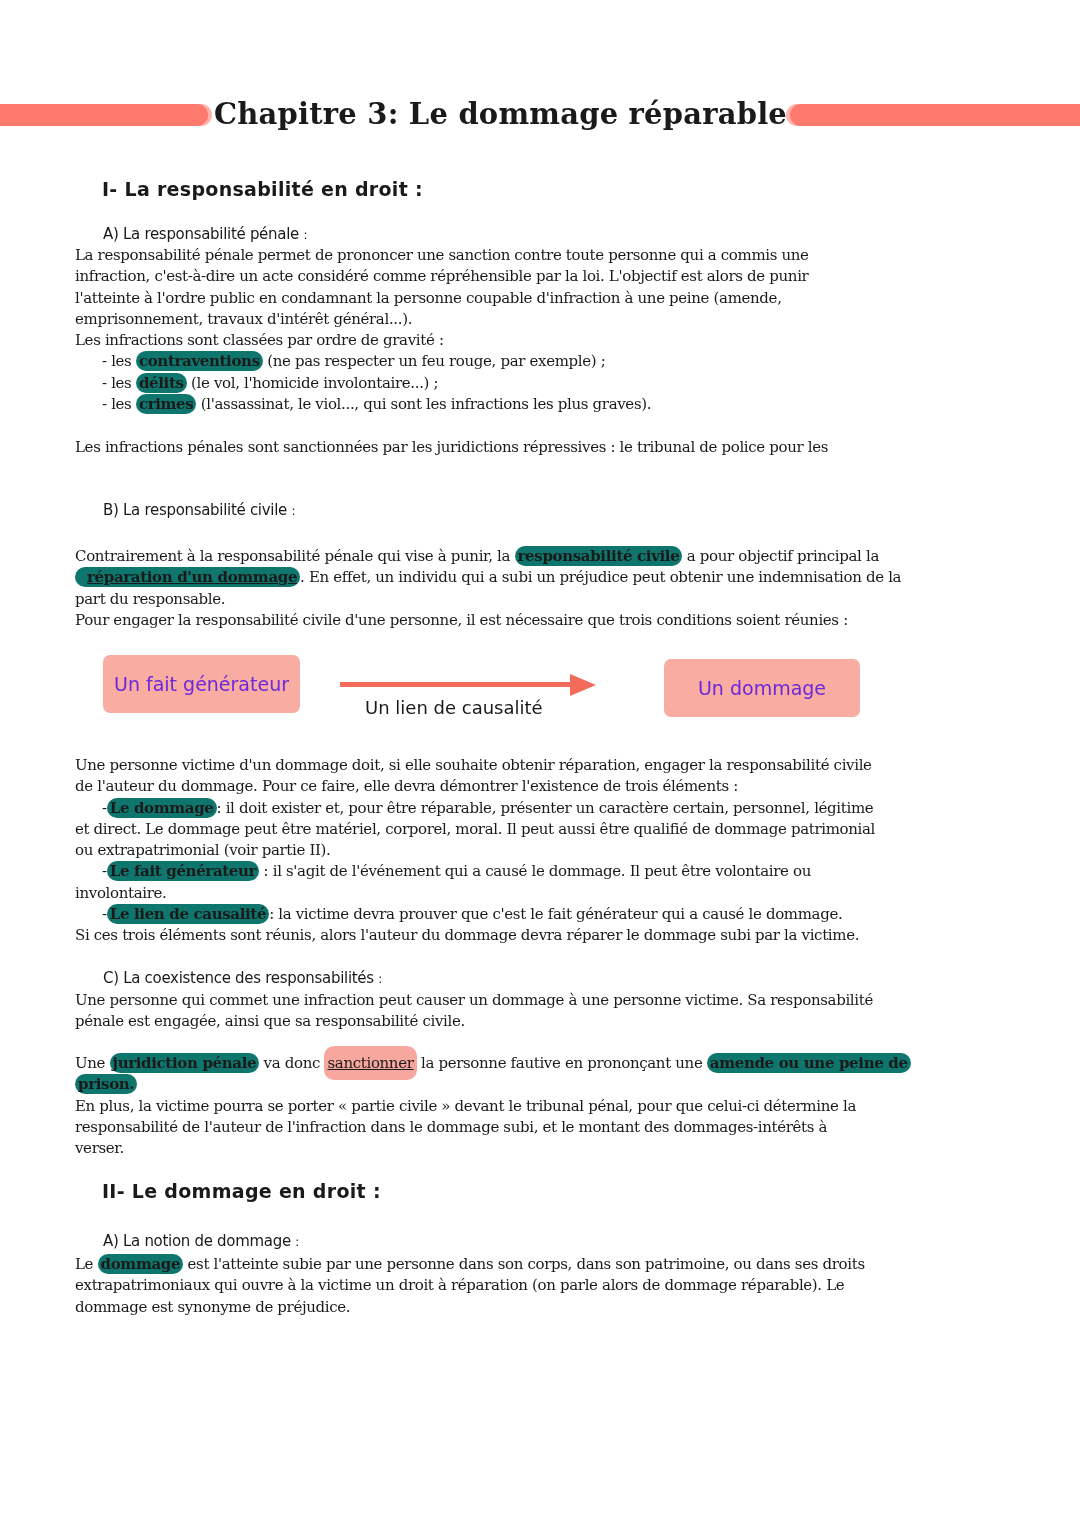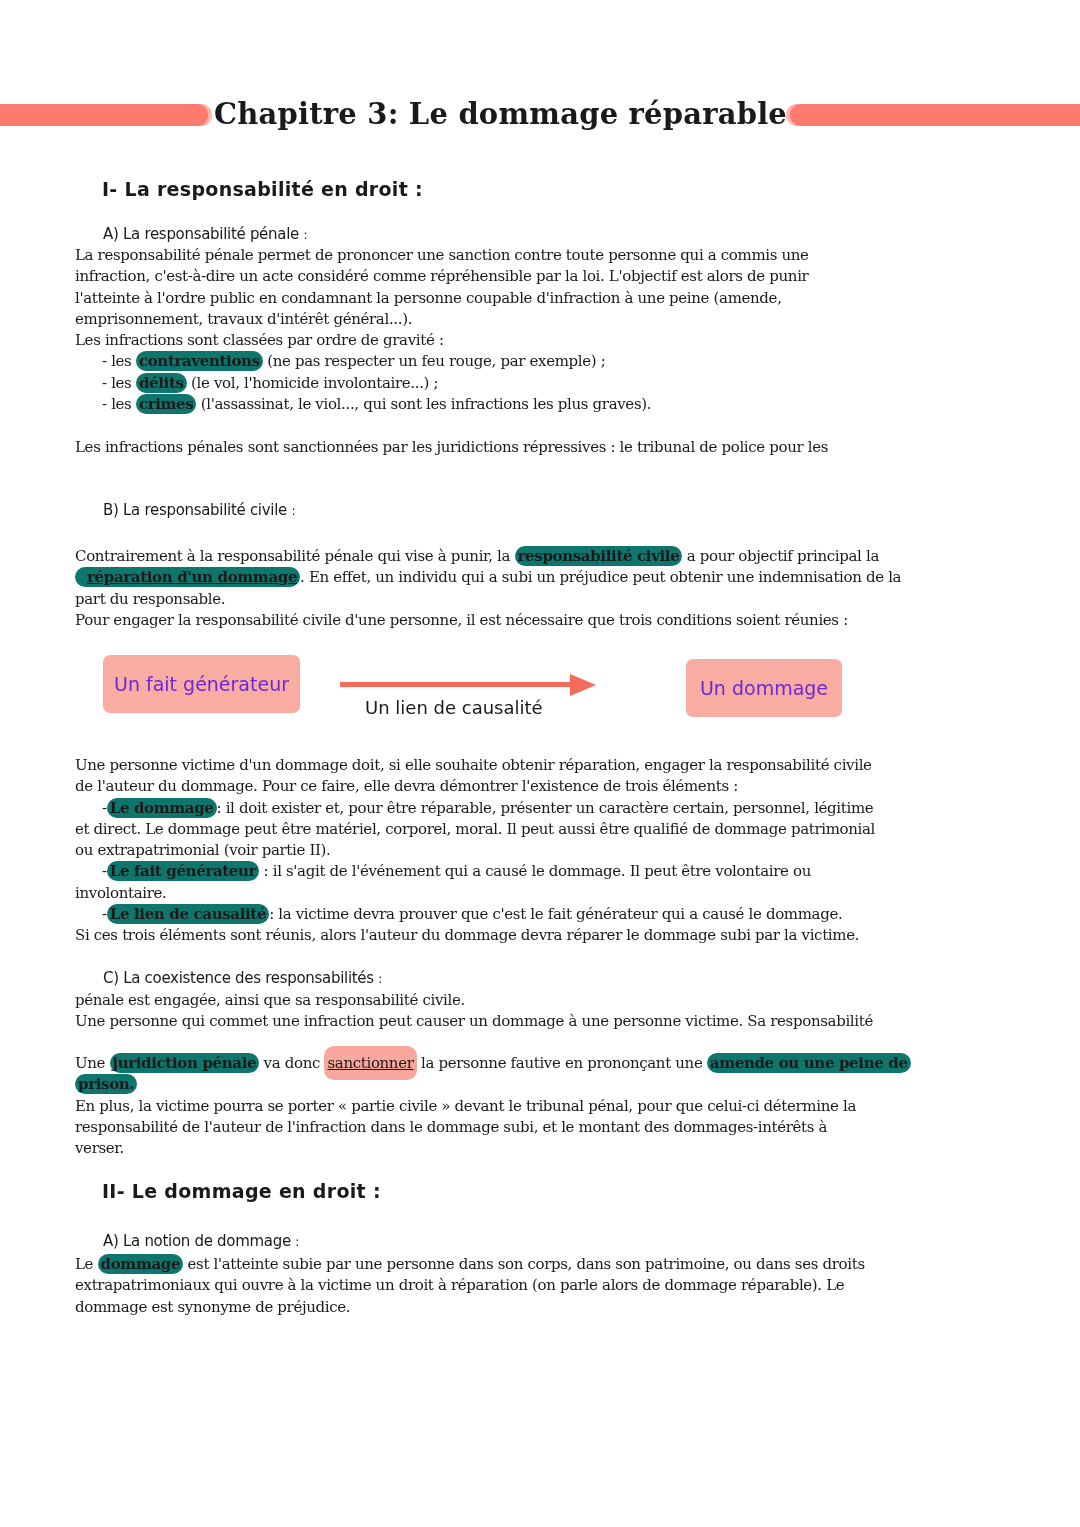--- a/index.html
+++ b/index.html
@@ -69,42 +69,42 @@
   <span class="line"><span>Contrairement à la responsabilité pénale qui vise à punir, la </span><span class="hl">responsabilité civile</span><span> a pour objectif principal la</span></span>
   <span class="line"><span class="hl ul">réparation d'un dommage</span><span>. En effet, un individu qui a subi un préjudice peut obtenir une indemnisation de la</span></span>
   <span class="line">part du responsable.</span>
   <span class="line">Pour engager la responsabilité civile d'une personne, il est nécessaire que trois conditions soient réunies :</span>
 </div>
 
 <div class="box" style="left:103px; top:655px; width:197px; height:58px;">Un fait générateur</div>
 <div class="arrow-line"></div>
 <div class="arrow-head"></div>
 <div class="arrow-label">Un lien de causalité</div>
-<div class="box" style="left:686px; top:659px; width:156px; height:58px;">Un dommage</div>
+<div class="box" style="left:664px; top:659px; width:196px; height:58px;">Un dommage</div>
 
 <div class="para" style="top:755px;">
   <span class="line">Une personne victime d'un dommage doit, si elle souhaite obtenir réparation, engager la responsabilité civile</span>
   <span class="line">de l'auteur du dommage. Pour ce faire, elle devra démontrer l'existence de trois éléments :</span>
   <span class="line ind"><span>-</span><span class="hl">Le dommage</span><span>: il doit exister et, pour être réparable, présenter un caractère certain, personnel, légitime</span></span>
   <span class="line">et direct. Le dommage peut être matériel, corporel, moral. Il peut aussi être qualifié de dommage patrimonial</span>
   <span class="line">ou extrapatrimonial (voir partie II).</span>
   <span class="line ind"><span>-</span><span class="hl">Le fait générateur</span><span> : il s'agit de l'événement qui a causé le dommage. Il peut être volontaire ou</span></span>
   <span class="line">involontaire.</span>
   <span class="line ind"><span>-</span><span class="hl">Le lien de causalité</span><span>: la victime devra prouver que c'est le fait générateur qui a causé le dommage.</span></span>
   <span class="line">Si ces trois éléments sont réunis, alors l'auteur du dommage devra réparer le dommage subi par la victime.</span>
 </div>
 
 <div class="h2" style="top:969px;">
   <span>C) La coexistence des responsabilités</span>
   <span class="colon">:</span>
 </div>
 
 <div class="para" style="top:990px;">
+  <span class="line">Une personne qui commet une infraction peut causer un dommage à une personne victime. Sa responsabilité</span>
   <span class="line">pénale est engagée, ainsi que sa responsabilité civile.</span>
-  <span class="line">Une personne qui commet une infraction peut causer un dommage à une personne victime. Sa responsabilité</span>
 </div>
 
 <div class="para" style="top:1053px;">
   <span class="line"><span>Une </span><span class="hl">juridiction pénale</span><span> va donc </span><span class="hl-plain ul">sanctionner</span><span> la personne fautive en prononçant une </span><span class="hl">amende ou une peine de</span></span>
   <span class="line"><span class="hl">prison.</span></span>
   <span class="line">En plus, la victime pourra se porter « partie civile » devant le tribunal pénal, pour que celui-ci détermine la</span>
   <span class="line">responsabilité de l'auteur de l'infraction dans le dommage subi, et le montant des dommages-intérêts à</span>
   <span class="line">verser.</span>
 </div>
 

